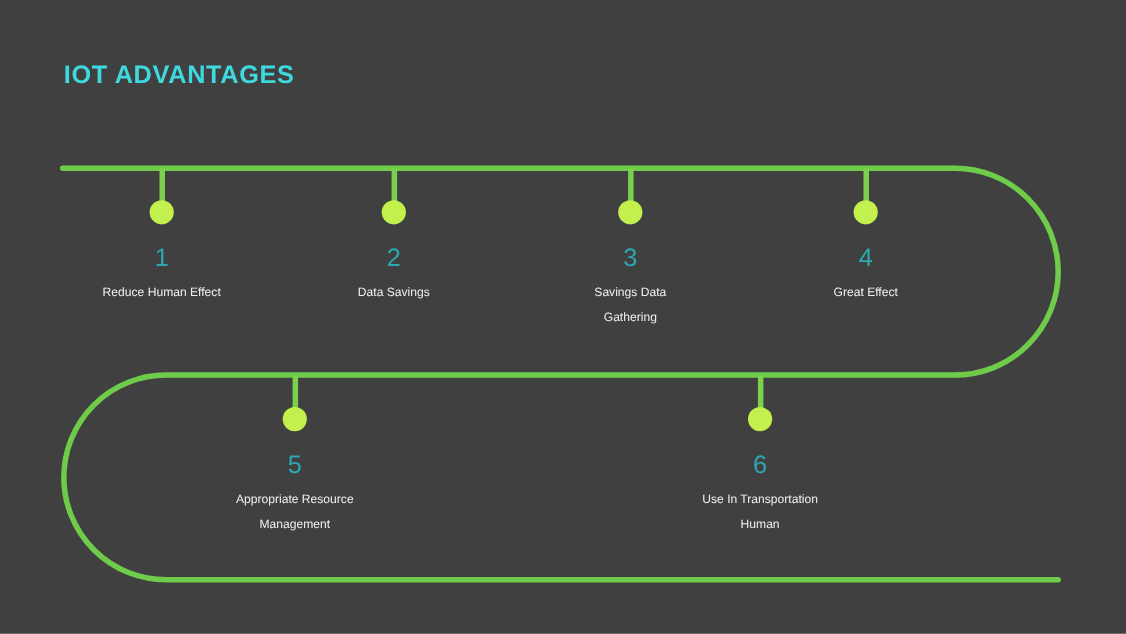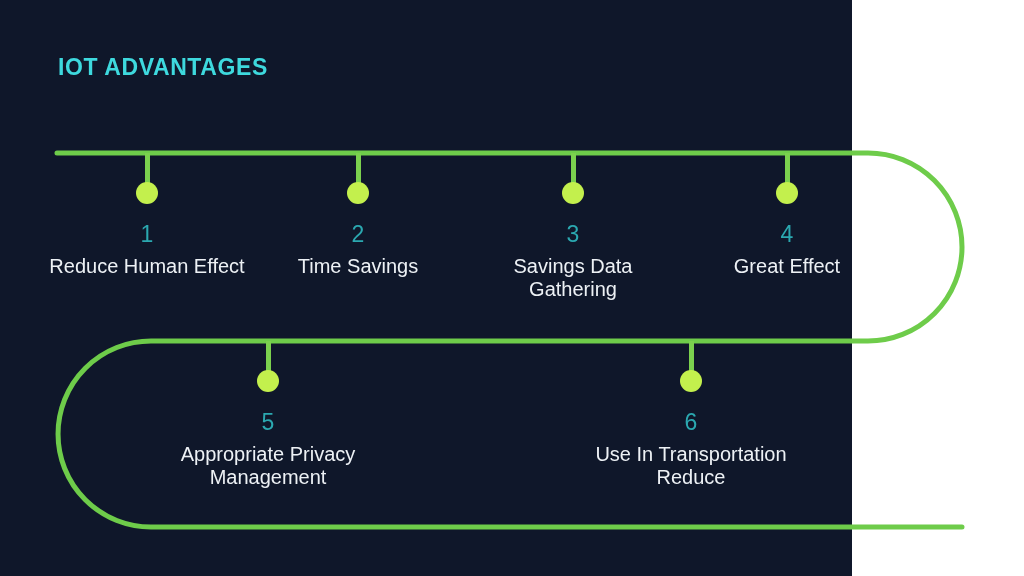--- a/index.html
+++ b/index.html
@@ -7,23 +7,23 @@
     padding: 0;
   }
   body {
     width: 1024px;
     height: 576px;
     overflow: hidden;
     font-family: "Liberation Sans", sans-serif;
   }
   #slide {
     position: relative;
-    width: 852px;
+    width: 1024px;
     height: 576px;
-    background: #0f172a;
+    background: #404040;
   }
   #title {
     position: absolute;
     left: 58px;
     top: 54px;
     font-size: 23px;
     font-weight: bold;
     letter-spacing: 0.6px;
     color: #3ED9DE;
     white-space: nowrap;
@@ -61,21 +61,21 @@
     left: 0;
     width: 100%;
     font-size: 23px;
     color: #2BA8B0;
     line-height: 1;
   }
   .milestone .label {
     position: absolute;
     left: 0;
     width: 100%;
-    font-size: 20px;
+    font-size: 11px;
     color: #EDF1F5;
     line-height: 23px;
     white-space: pre-line;
   }
   
   .row1 .stem { top: 0px; height: 42px; }
   .row1 .dot  { top: 29px; }
   .row1 .num  { top: 70px; }
   .row1 .label{ top: 102px; }
   
@@ -104,21 +104,21 @@
     <div class="stem"></div>
     <div class="dot"></div>
     <div class="num">1</div>
     <div class="label">Reduce Human Effect</div>
   </div>
 
   <div class="milestone row1" style="left:243px; top:153px;">
     <div class="stem"></div>
     <div class="dot"></div>
     <div class="num">2</div>
-    <div class="label">Time Savings</div>
+    <div class="label">Data Savings</div>
   </div>
 
   <div class="milestone row1" style="left:458px; top:153px;">
     <div class="stem"></div>
     <div class="dot"></div>
     <div class="num">3</div>
     <div class="label">Savings Data
 Gathering</div>
   </div>
 
@@ -126,25 +126,25 @@
     <div class="stem"></div>
     <div class="dot"></div>
     <div class="num">4</div>
     <div class="label">Great Effect</div>
   </div>
 
   <div class="milestone row2" style="left:153px; top:341px;">
     <div class="stem"></div>
     <div class="dot"></div>
     <div class="num">5</div>
-    <div class="label">Appropriate Privacy
+    <div class="label">Appropriate Resource
 Management</div>
   </div>
 
   <div class="milestone row2" style="left:576px; top:341px;">
     <div class="stem"></div>
     <div class="dot"></div>
     <div class="num">6</div>
     <div class="label">Use In Transportation
-Reduce</div>
+Human</div>
   </div>
 
 </div>
 
 </body></html>

